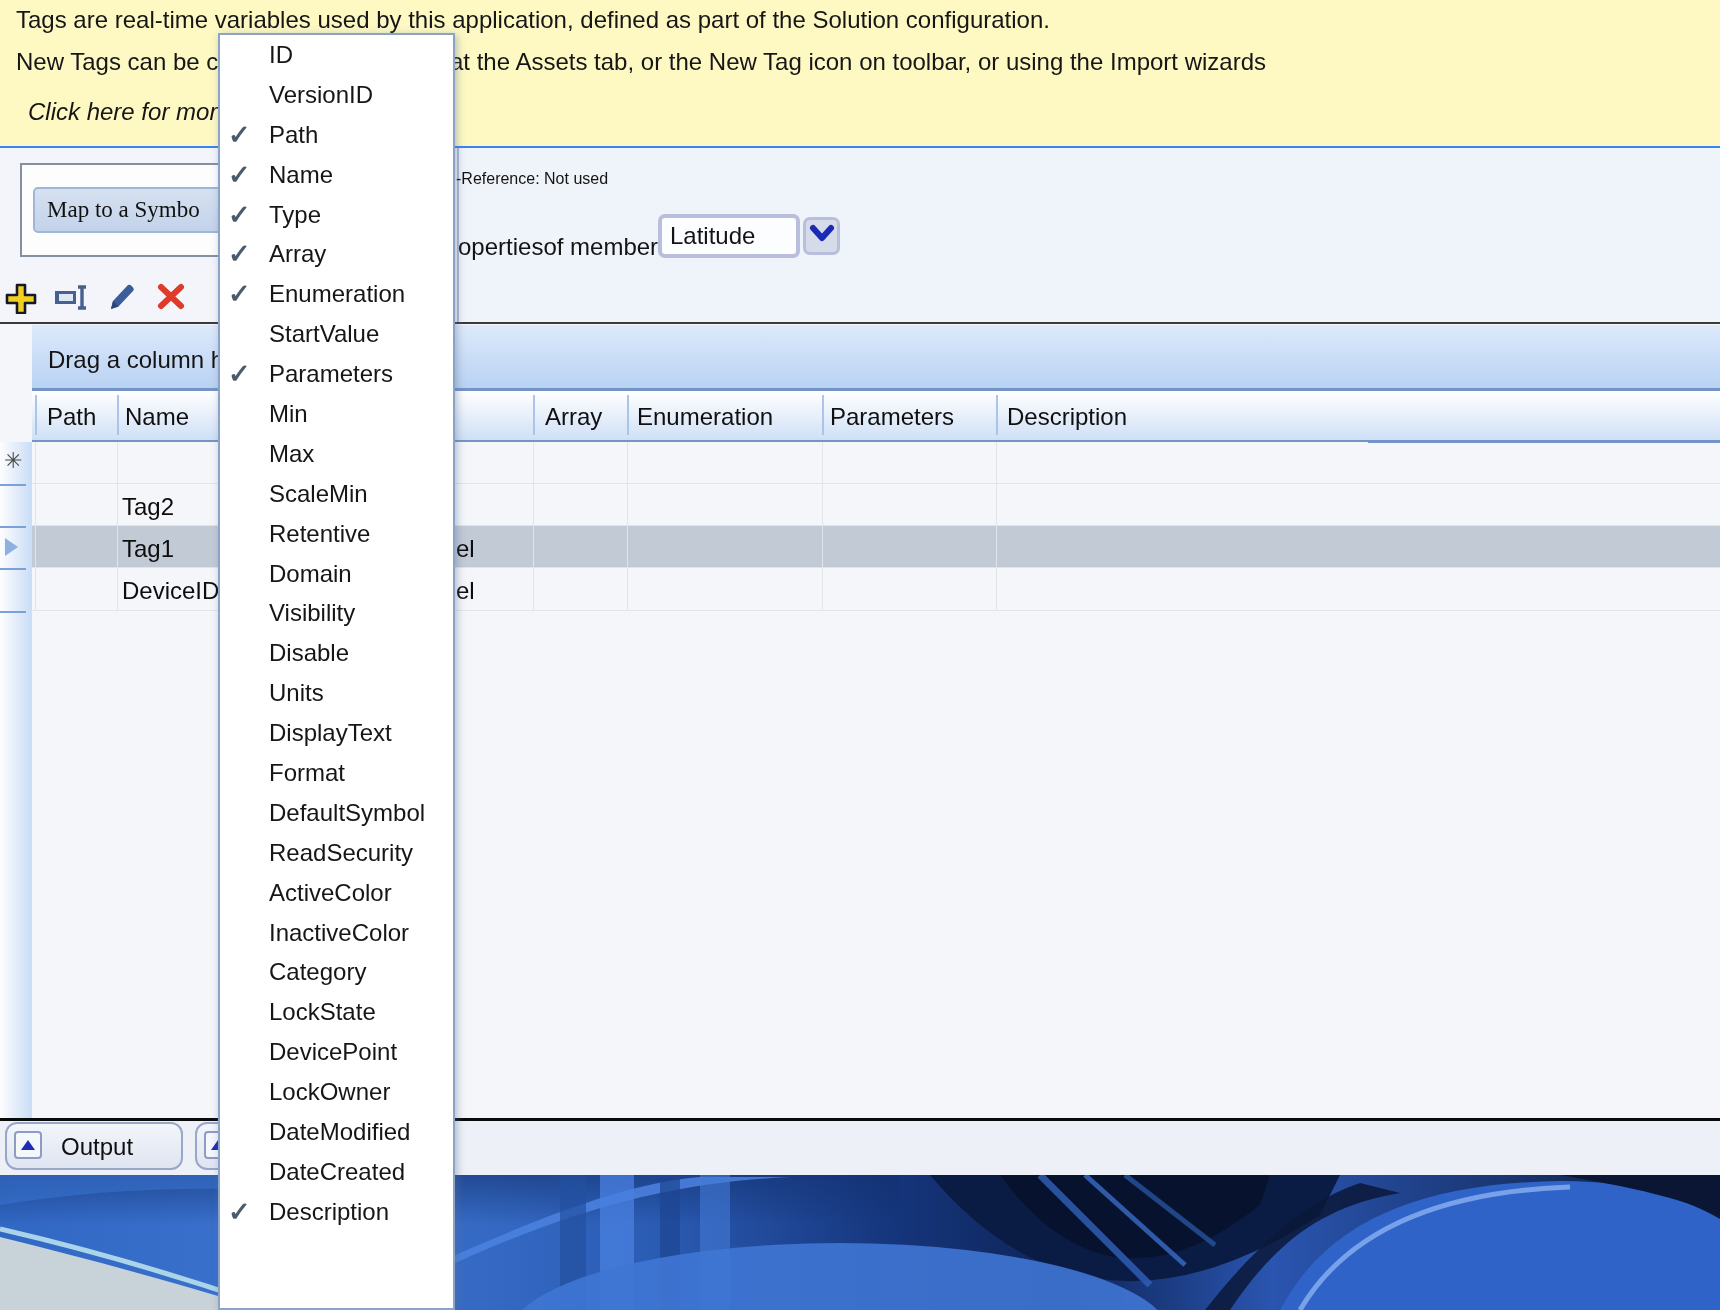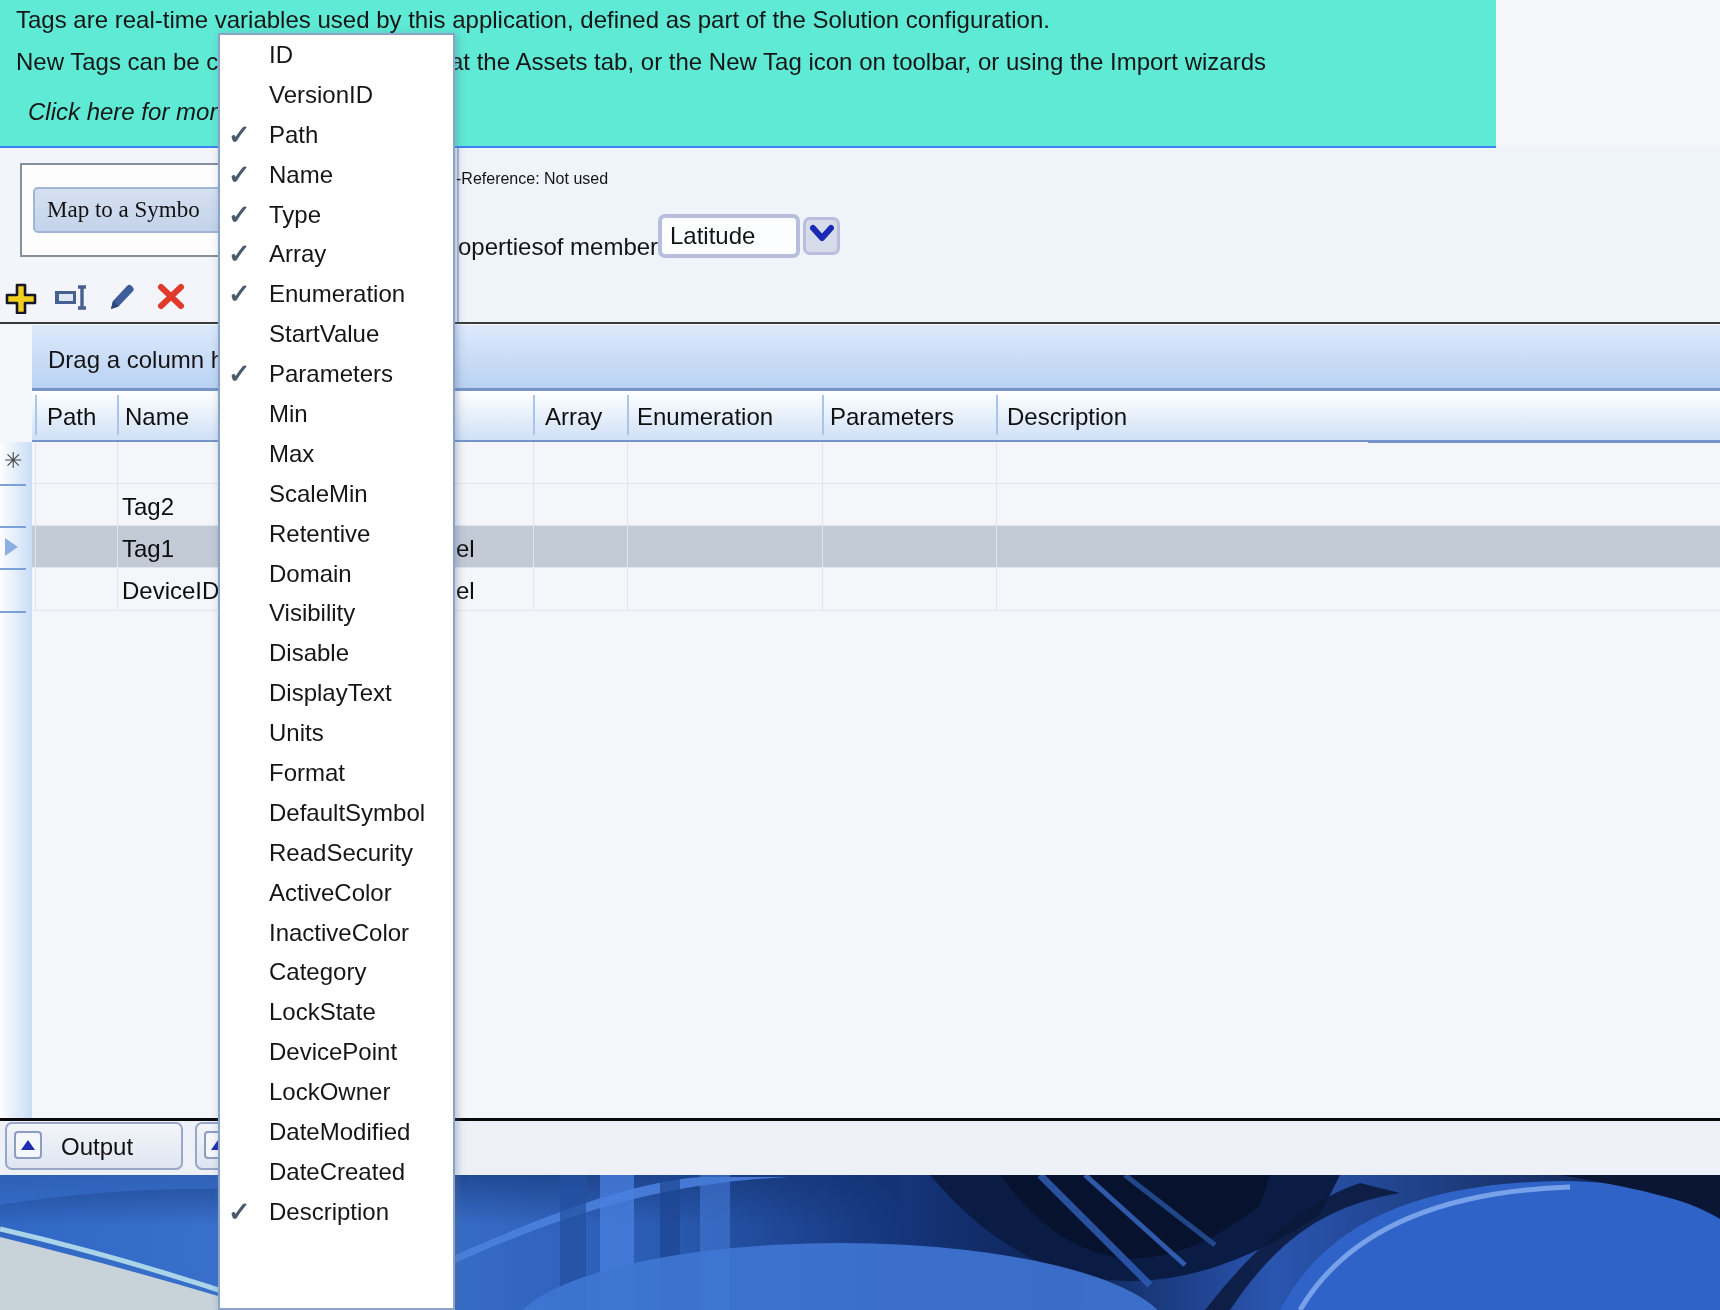--- a/index.html
+++ b/index.html
@@ -1,21 +1,21 @@
 <!DOCTYPE html>
 <html><head>
 <meta charset="utf-8">
 <style>
   html,body{margin:0;padding:0;}
   #screen{position:relative;width:1720px;height:1310px;overflow:hidden;
     font-family:"Liberation Sans",sans-serif;background:#f4f6fa;color:#141414;}
   .abs{position:absolute;}
 
   
-  #info-strip{left:0;top:0;width:1496px;height:146px;background:#5eead4;border-bottom:4px solid #3b82f6;}
+  #info-strip{left:0;top:0;width:1720px;height:146px;background:#fef9c3;border-bottom:4px solid #3b82f6;}
   .info-line{position:absolute;font-size:24px;color:#161616;white-space:nowrap;}
   #info-line3{font-style:italic;}
 
   
   #mid-left{left:0;top:148px;width:457px;height:174px;background:#f3f5fb;}
   #mid-right{left:457px;top:148px;width:1263px;height:174px;background:#eff3fa;border-left:2px solid #b0bcd4;}
   #map-box{left:20px;top:163px;width:420px;height:90px;background:#fdfdfe;border:2px solid #85909f;}
   #map-symbol-btn{left:33px;top:187px;width:250px;height:42px;border:2px solid #9fb6d8;border-radius:5px;
     background:linear-gradient(#d6e1f0,#c3d3ea);font-size:23px;color:#111;
     display:flex;align-items:center;padding-left:12px;white-space:nowrap;overflow:hidden;font-family:Liberation Serif, serif;}
@@ -48,21 +48,21 @@
   
   #gutter{left:0;top:442px;width:32px;height:676px;background:linear-gradient(90deg,#fdfdfe,#c9ddf6);}
   .gutter-sep{position:absolute;left:0;width:26px;height:2px;background:#7aa2d8;}
   .gutter-star{position:absolute;left:4px;font-size:22px;color:#474747;}
   .gutter-arrow{position:absolute;left:5px;width:0;height:0;border-top:9px solid transparent;
     border-bottom:9px solid transparent;border-left:13px solid #8cb0e2;}
 
   
   #bottom-black-line{left:0;top:1118px;width:1720px;height:3px;background:#0a0a0a;}
   #bottom-bar{left:0;top:1121px;width:1720px;height:54px;background:#edf1f7;}
-  .panel-btn{position:absolute;top:1px;height:48px;border:2px solid #98a6c8;border-radius:7px;
+  .panel-btn{position:absolute;top:1px;height:48px;border:2px solid #98a6c8;border-radius:12px;
     background:linear-gradient(#f2f5fa,#dfe5f1);box-sizing:border-box;}
   .tri-box{position:absolute;left:7px;top:7px;width:28px;height:28px;border:2px solid #8e9cc4;border-radius:4px;
     background:#f4f7fb;box-sizing:border-box;display:flex;align-items:center;justify-content:center;}
   .panel-btn-label{position:absolute;left:54px;top:9px;font-size:24px;color:#101010;}
 
   
   #wallpaper{left:0;top:1175px;width:1720px;height:135px;}
 
   
   #column-menu{left:218px;top:33px;width:237px;height:1277px;background:#ffffff;
@@ -307,26 +307,26 @@
       <div class="menu-item">
         <span>Domain</span>
       </div>
       <div class="menu-item">
         <span>Visibility</span>
       </div>
       <div class="menu-item">
         <span>Disable</span>
       </div>
       <div class="menu-item">
+        <span>Units</span>
+      </div>
+      <div class="menu-item">
         <span>DisplayText</span>
       </div>
       <div class="menu-item">
-        <span>Units</span>
-      </div>
-      <div class="menu-item">
         <span>Format</span>
       </div>
       <div class="menu-item">
         <span>DefaultSymbol</span>
       </div>
       <div class="menu-item">
         <span>ReadSecurity</span>
       </div>
       <div class="menu-item">
         <span>ActiveColor</span>

